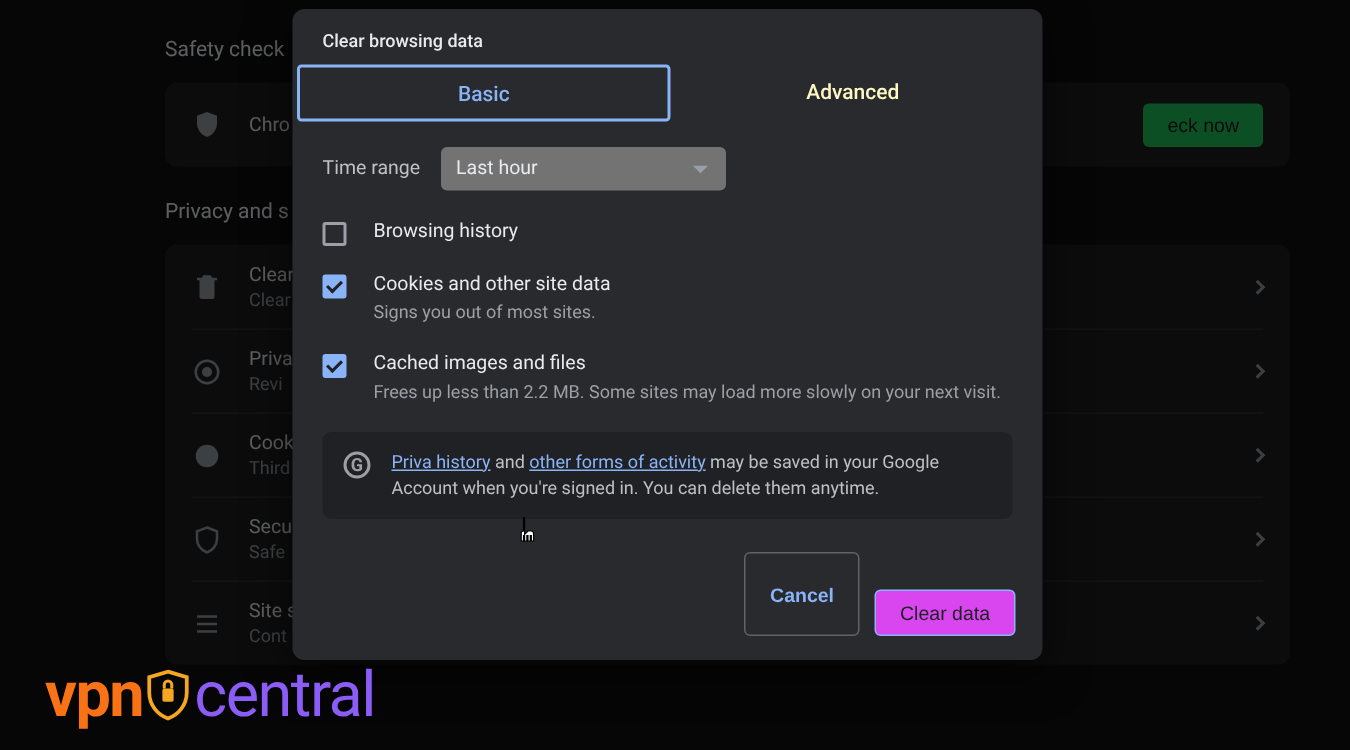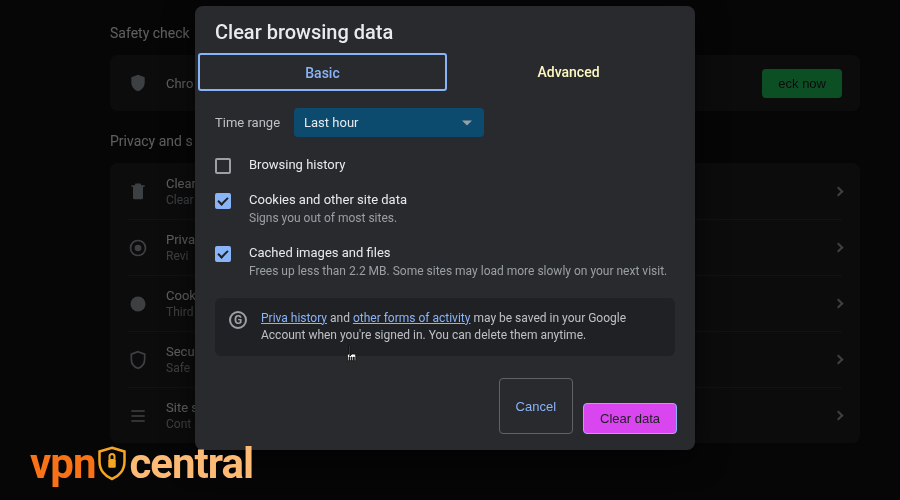--- a/index.html
+++ b/index.html
@@ -59,21 +59,21 @@
     position: absolute;
     left: 195px; top: 6px;
     width: 500px;
     background: #292a2d;
     border-radius: 8px;
     box-shadow: 0 8px 30px rgba(0,0,0,0.6);
     color: #e8eaed;
   }
   .modal-title {
     padding: 14px 20px 10px;
-    font-size: 20px;
+    font-size: 12px;
     font-weight: 500;
   }
   .tabs {
     display: flex;
     padding: 0 4px;
   }
   .tab {
     flex: 1;
     text-align: center;
     padding: 10px 0 8px;
@@ -91,21 +91,21 @@
   }
   .modal-body {
     padding: 18px 20px 10px;
   }
   .time-row {
     display: flex; align-items: center;
     margin-bottom: 20px;
   }
   .time-label { font-size: 13px; color: #bdc1c6; margin-right: 14px; }
   .time-select {
-    background: #0c4a6e;
+    background: #737373;
     border: none; border-radius: 4px;
     padding: 7px 16px 7px 10px;
     color: #e8eaed; font-size: 13px;
     position: relative;
     min-width: 190px;
   }
   .time-select .caret {
     position: absolute; right: 12px; top: 50%;
     width: 0; height: 0; border-left: 5px solid transparent; border-right: 5px solid transparent; border-top: 5px solid #9aa0a6;
     transform: translateY(-50%);
@@ -162,20 +162,21 @@
   .btn {
     border-radius: 4px;
     padding: 7px 16px;
     font-size: 13px; font-weight: 500;
     cursor: pointer;
   }
   .btn-secondary {
     background: transparent;
     border: 1px solid #5f6368;
     color: #8ab4f8;
+    font-weight: bold;
   }
   .btn-primary {
     background: #d946ef;
     border: 1px solid #8ab4f8;
     color: #202124;
     margin-top: 25px;
   }
 
   
   .cursor {
@@ -193,21 +194,21 @@
     display: flex; align-items: center;
     z-index: 90;
     pointer-events: none;
   }
   .wm-vpn { font-size: 42px; font-weight: 700; color: #f97316; letter-spacing: -1px; }
   .wm-shield {
     width: 30px; height: 36px;
     margin: 0 2px;
     position: relative;
   }
-  .wm-central { font-size: 42px; font-weight: 700; color: #fdba74; letter-spacing: -1px; }
+  .wm-central { font-size: 42px; font-weight: 400; color: #8b5cf6; letter-spacing: -1px; }
 </style>
 </head>
 <body>
 
 <div class="bg-page">
   <div class="bg-section-title">Safety check</div>
   <div class="bg-card">
     <div class="bg-row">
       <span class="ico">
         <svg viewBox="0 0 24 24" fill="currentColor">

